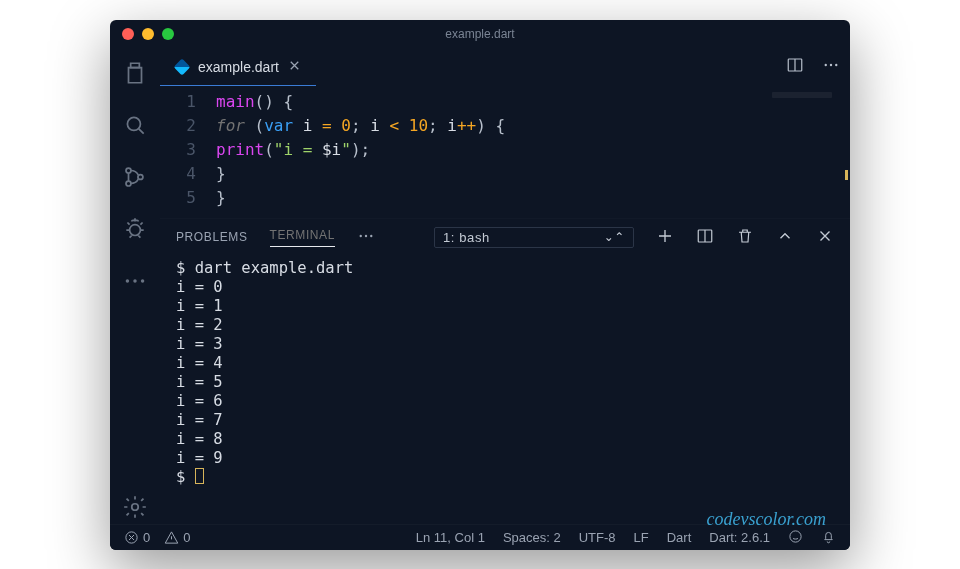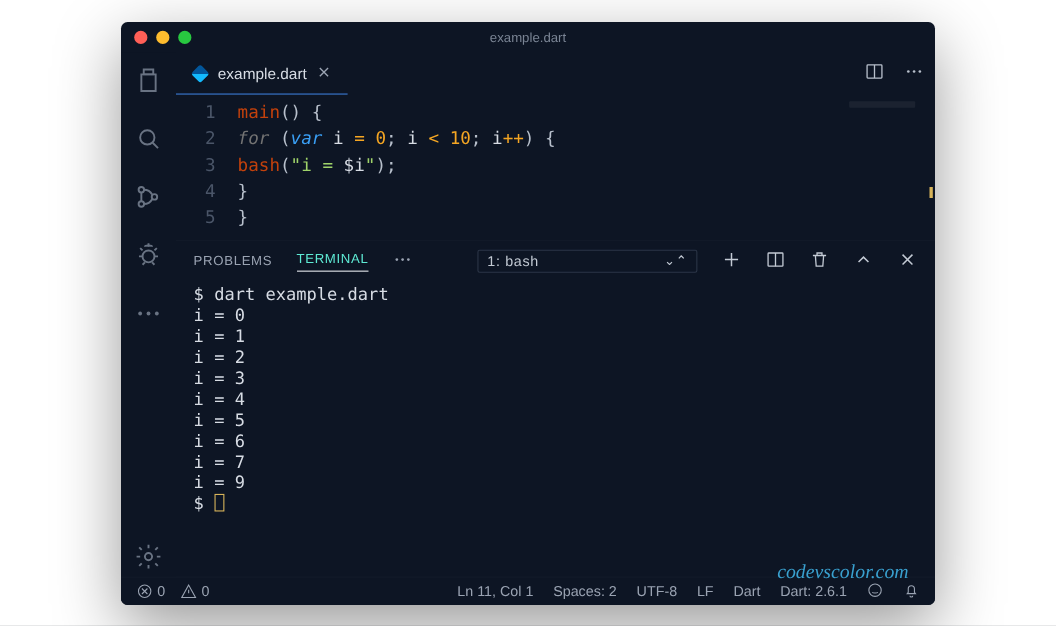--- a/index.html
+++ b/index.html
@@ -74,39 +74,39 @@
     position: absolute; right: 18px; top: 6px;
     width: 60px; height: 6px; background: rgba(255,255,255,.06);
     border-radius: 1px;
   }
   .gutter {
     width: 56px; text-align: right; color: #4a5568;
     padding-right: 20px; user-select: none;
   }
   .code { color: #d7dce4; }
   .tok-kw { color: #737373; font-style: italic; }
-  .tok-kw2 { color: #3a9ff5; font-style: italic; }
-  .tok-fn { color: #c2410c; }
+  .tok-kw2 { color: #3a9ff5; }
+  .tok-fn { color: #d946ef; }
   .tok-id { color: #d7dce4; }
   .tok-num { color: #f5a623; }
   .tok-str { color: #9fd36a; }
   .tok-op { color: #f5a623; }
   .tok-punc { color: #b8c0cc; }
   .tok-interp { color: #d7dce4; }
   .panel {
     flex: 1; display: flex; flex-direction: column;
     border-top: 1px solid rgba(255,255,255,.02);
   }
   .panel-tabs {
     height: 36px; display: flex; align-items: center;
     padding: 0 16px; gap: 22px; font-size: 12px; letter-spacing: .6px;
     color: #9aa3b2;
   }
   .panel-tabs .ptab { cursor: pointer; }
-  .panel-tabs .ptab.active { color: #5eead4; border-bottom: 1px solid #e6e9ee; padding-bottom: 4px; }
+  .panel-tabs .ptab.active { color: #737373; border-bottom: 1px solid #e6e9ee; padding-bottom: 4px; }
   .panel-right { margin-left: auto; display: flex; align-items: center; gap: 22px; color: #c3cad4; justify-content: flex-end; }
   .term-select {
     border: 1px solid #2b3547; background: transparent; color: #c3cad4;
     font-size: 13px; padding: 2px 60px 2px 8px; border-radius: 2px;
     position: relative; width: 200px; display: flex; align-items: center;
   }
   .term-select::after {
     content: ""; position: absolute; right: 8px; top: 50%;
     width: 8px; height: 8px; transform: translateY(-60%);
     background:
@@ -237,21 +237,21 @@
         <div class="gutter">
           <div>1</div>
           <div>2</div>
           <div>3</div>
           <div>4</div>
           <div>5</div>
         </div>
         <div class="code">
 <div><span class="tok-fn">main</span><span class="tok-punc">() {</span></div>
 <div>  <span class="tok-kw">for</span> <span class="tok-punc">(</span><span class="tok-kw2">var</span> <span class="tok-id">i</span> <span class="tok-op">=</span> <span class="tok-num">0</span><span class="tok-punc">;</span> <span class="tok-id">i</span> <span class="tok-op">&lt;</span> <span class="tok-num">10</span><span class="tok-punc">;</span> <span class="tok-id">i</span><span class="tok-op">++</span><span class="tok-punc">) {</span></div>
-<div>    <span class="tok-fn">bash</span><span class="tok-punc">(</span><span class="tok-str">"i = </span><span class="tok-interp">$i</span><span class="tok-str">"</span><span class="tok-punc">);</span></div>
+<div>    <span class="tok-fn">print</span><span class="tok-punc">(</span><span class="tok-str">"i = </span><span class="tok-interp">$i</span><span class="tok-str">"</span><span class="tok-punc">);</span></div>
 <div>  <span class="tok-punc">}</span></div>
 <div><span class="tok-punc">}</span></div>
         </div>
       </div>
 
       <div class="panel">
         <div class="panel-tabs">
           <span class="ptab">PROBLEMS</span>
           <span class="ptab active">TERMINAL</span>
           <span>
@@ -298,20 +298,21 @@
         <div class="terminal">
           <div><span class="prompt">$ </span><span>dart example.dart</span></div>
           <div>i = 0</div>
           <div>i = 1</div>
           <div>i = 2</div>
           <div>i = 3</div>
           <div>i = 4</div>
           <div>i = 5</div>
           <div>i = 6</div>
           <div>i = 7</div>
+          <div>i = 8</div>
           <div>i = 9</div>
           <div><span class="prompt">$ </span><span class="cursor"></span></div>
         </div>
       </div>
 
       <div class="watermark">codevscolor.com</div>
       <div class="changed-strip"></div>
     </div>
   </div>
 

